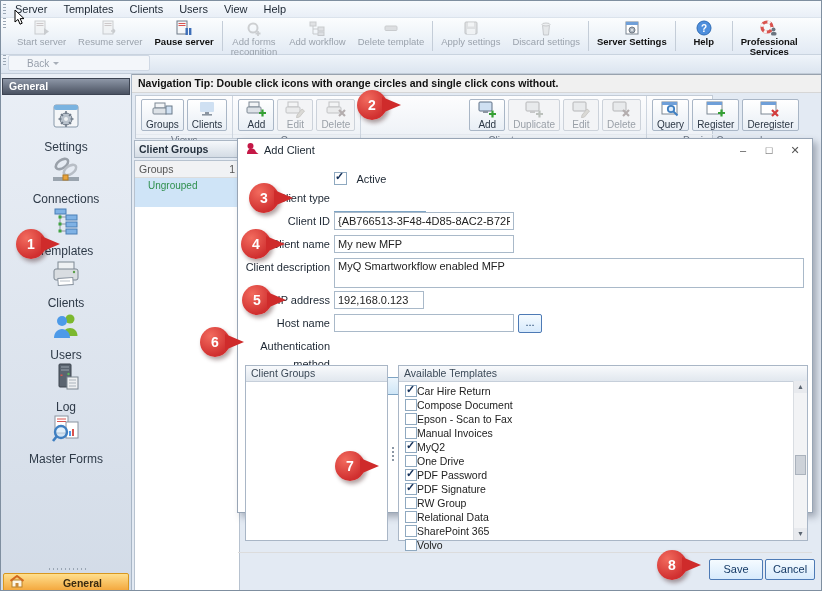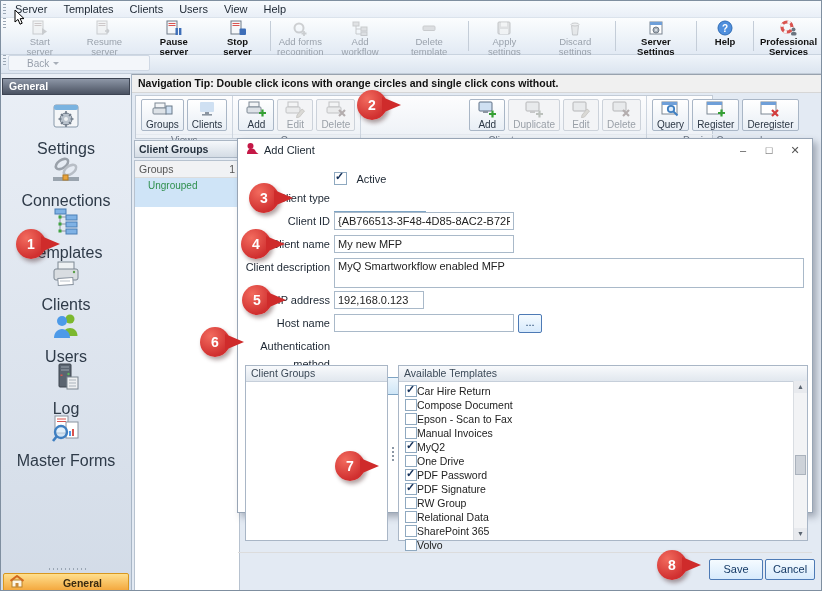--- a/index.html
+++ b/index.html
@@ -28,21 +28,21 @@
   .back-label{font-size:10px;color:#98a0ac;}
   .back-caret{width:0;height:0;border:3px solid transparent;border-top-color:#a7aeb8;margin-top:3px;}
   
   .main{display:flex;height:521px;}
   .sidebar{width:130px;background:linear-gradient(180deg,#eaeff6,#d2dbe7);border-right:1px solid #a8b6c6;
            position:relative;flex:none;}
   .sb-header{margin:4px 1px 0;height:15px;line-height:15px;padding-left:6px;font-size:10.5px;font-weight:bold;
              color:#fff;background:linear-gradient(#8d96a6,#4b5362);border:1px solid #3d4452;}
   .sb-items{margin-top:6px;display:flex;flex-direction:column;}
   .sb-item{height:52px;display:flex;flex-direction:column;align-items:center;justify-content:flex-start;cursor:default;}
-  .sb-item .slabel{font-size:16px;color:#2e3razz;color:#2e3a48;margin-top:1px;}
+  .sb-item .slabel{font-size:12px;color:#2e3razz;color:#2e3a48;margin-top:1px;}
   .sb-grip{position:absolute;left:0;right:0;bottom:24px;height:4px;
            background:repeating-linear-gradient(90deg,transparent 0 3px,#9aa6b4 3px 4px) center/40px 2px no-repeat;}
   .sb-footer{position:absolute;left:2px;right:2px;bottom:3px;height:17px;border:1px solid #d8971f;border-radius:2px;
              background:linear-gradient(#ffdf8d,#f3a53a);display:flex;align-items:center;gap:6px;padding-left:6px;}
   .sb-footer .flabel{font-size:10.5px;font-weight:bold;color:#3a2a10;}
   .content{flex:1;position:relative;background:#e3eaf3;}
   .navtip{height:17px;line-height:17px;background:#f0f0f0;border-top:1px solid #98a2ae;border-bottom:1px solid #d6d6d6;
           font-size:10.5px;font-weight:bold;color:#111;padding-left:6px;}
   
   .ribbon-wrap{height:48px;padding:2px 0 0 3px;}
@@ -154,30 +154,20 @@
         <span class="ticon">
             <svg width="16" height="16">
               <rect x="1" y="1" width="10" height="13" fill="#f5f7f9" stroke="#6e7a87"></rect>
               <path d="M2.5 3.5h7M2.5 5.5h7" stroke="#d9534f"></path>
               <rect x="9.5" y="8" width="2.4" height="7" fill="#3d6eb8"></rect>
               <rect x="13" y="8" width="2.4" height="7" fill="#3d6eb8"></rect>
             </svg>
           </span>
         <span class="tlabel" style="font-weight:bold;color:#111;">Pause server</span>
       </div>
-      <div class="tbtn">
-        <span class="ticon">
-            <svg width="16" height="16">
-              <rect x="1" y="1" width="10" height="13" fill="#f5f7f9" stroke="#6e7a87"></rect>
-              <path d="M2.5 3.5h7M2.5 5.5h7" stroke="#d9534f"></path>
-              <rect x="9.5" y="8.5" width="6.5" height="6.5" rx="1" fill="#3d6eb8"></rect>
-            </svg>
-          </span>
-        <span class="tlabel" style="font-weight:bold;color:#111;">Stop server</span>
-      </div>
       <div class="tsep"></div>
       <div class="tbtn dis">
         <span class="ticon">
             <svg width="16" height="16">
               <circle cx="7" cy="8" r="4.5" fill="none" stroke="#a0a8b0" stroke-width="2"></circle>
               <path d="M12 11v5M9.5 13.5h5" stroke="#a0a8b0" stroke-width="1.8"></path>
             </svg>
           </span>
         <span class="tlabel">Add forms
 recognition</span>

